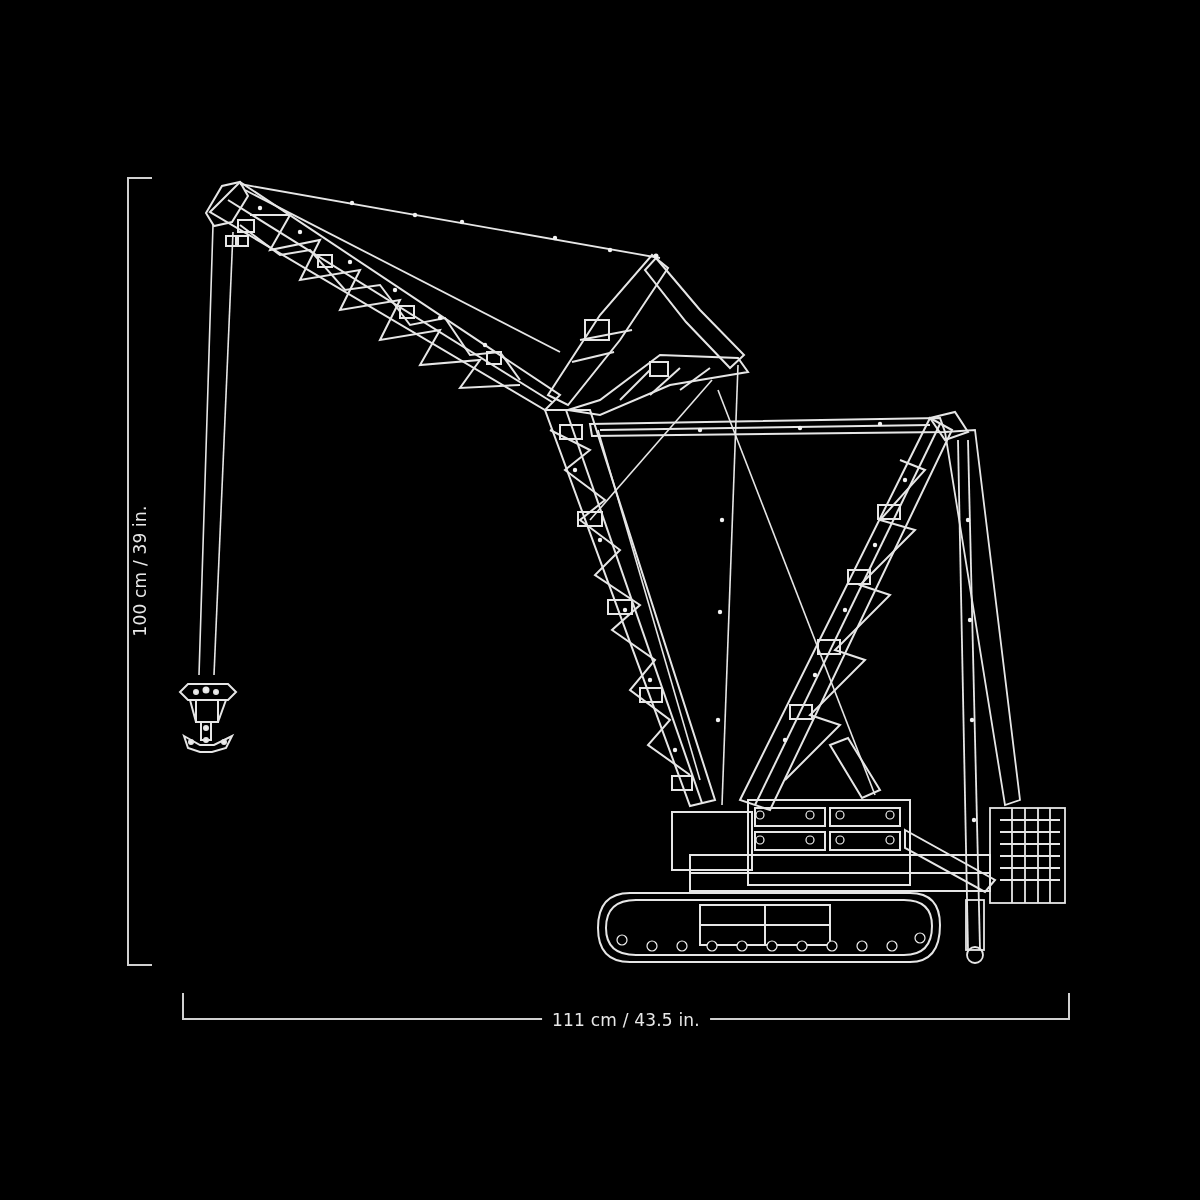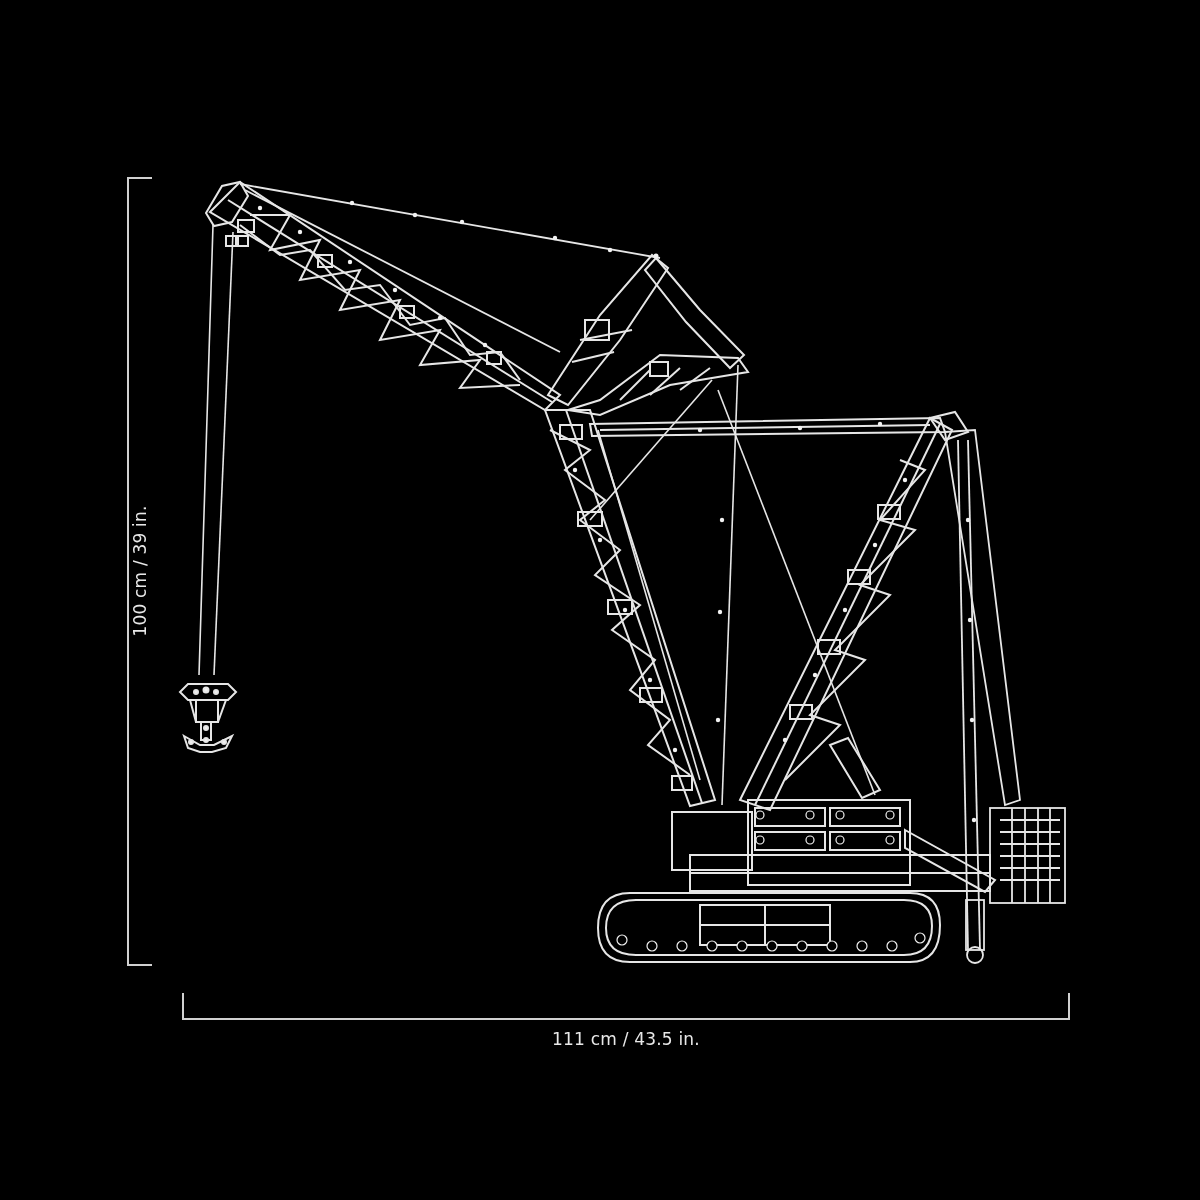--- a/index.html
+++ b/index.html
@@ -1,20 +1,20 @@
 <!DOCTYPE html>
 <html><head>
 <meta charset="utf-8">
 <style>
   html, body { margin:0; padding:0; background:#000; }
   body { width:1200px; height:1200px; position:relative; overflow:hidden; font-family:"DejaVu Sans", sans-serif; }
   #stage { position:absolute; left:0; top:0; width:1200px; height:1200px; }
   .dim-label { position:absolute; color:#e8e8e8; font-size:17px; letter-spacing:0.2px; white-space:nowrap; background:#000; padding:0 10px; font-family:"DejaVu Sans", sans-serif; }
   #height-label { left:140px; top:571px; transform:translate(-50%,-50%) rotate(-90deg); }
-  #width-label { left:626px; top:1020px; transform:translate(-50%,-50%);margin-top:19px; }
+  #width-label { left:626px; top:1020px; transform:translate(-50%,-50%); }
   svg .ln { stroke:#e6e6e6; fill:none; }
   svg .dim { stroke:#d0d0d0; stroke-width:2; fill:none; }
   svg .dot { fill:#f2f2f2; }
   svg .hole { fill:#000; stroke:#f0f0f0; stroke-width:1.2; }
 </style>
 </head>
 <body>
 
 <div id="stage">
 <svg width="1200" height="1200" viewBox="0 0 1200 1200" xmlns="http://www.w3.org/2000/svg">

